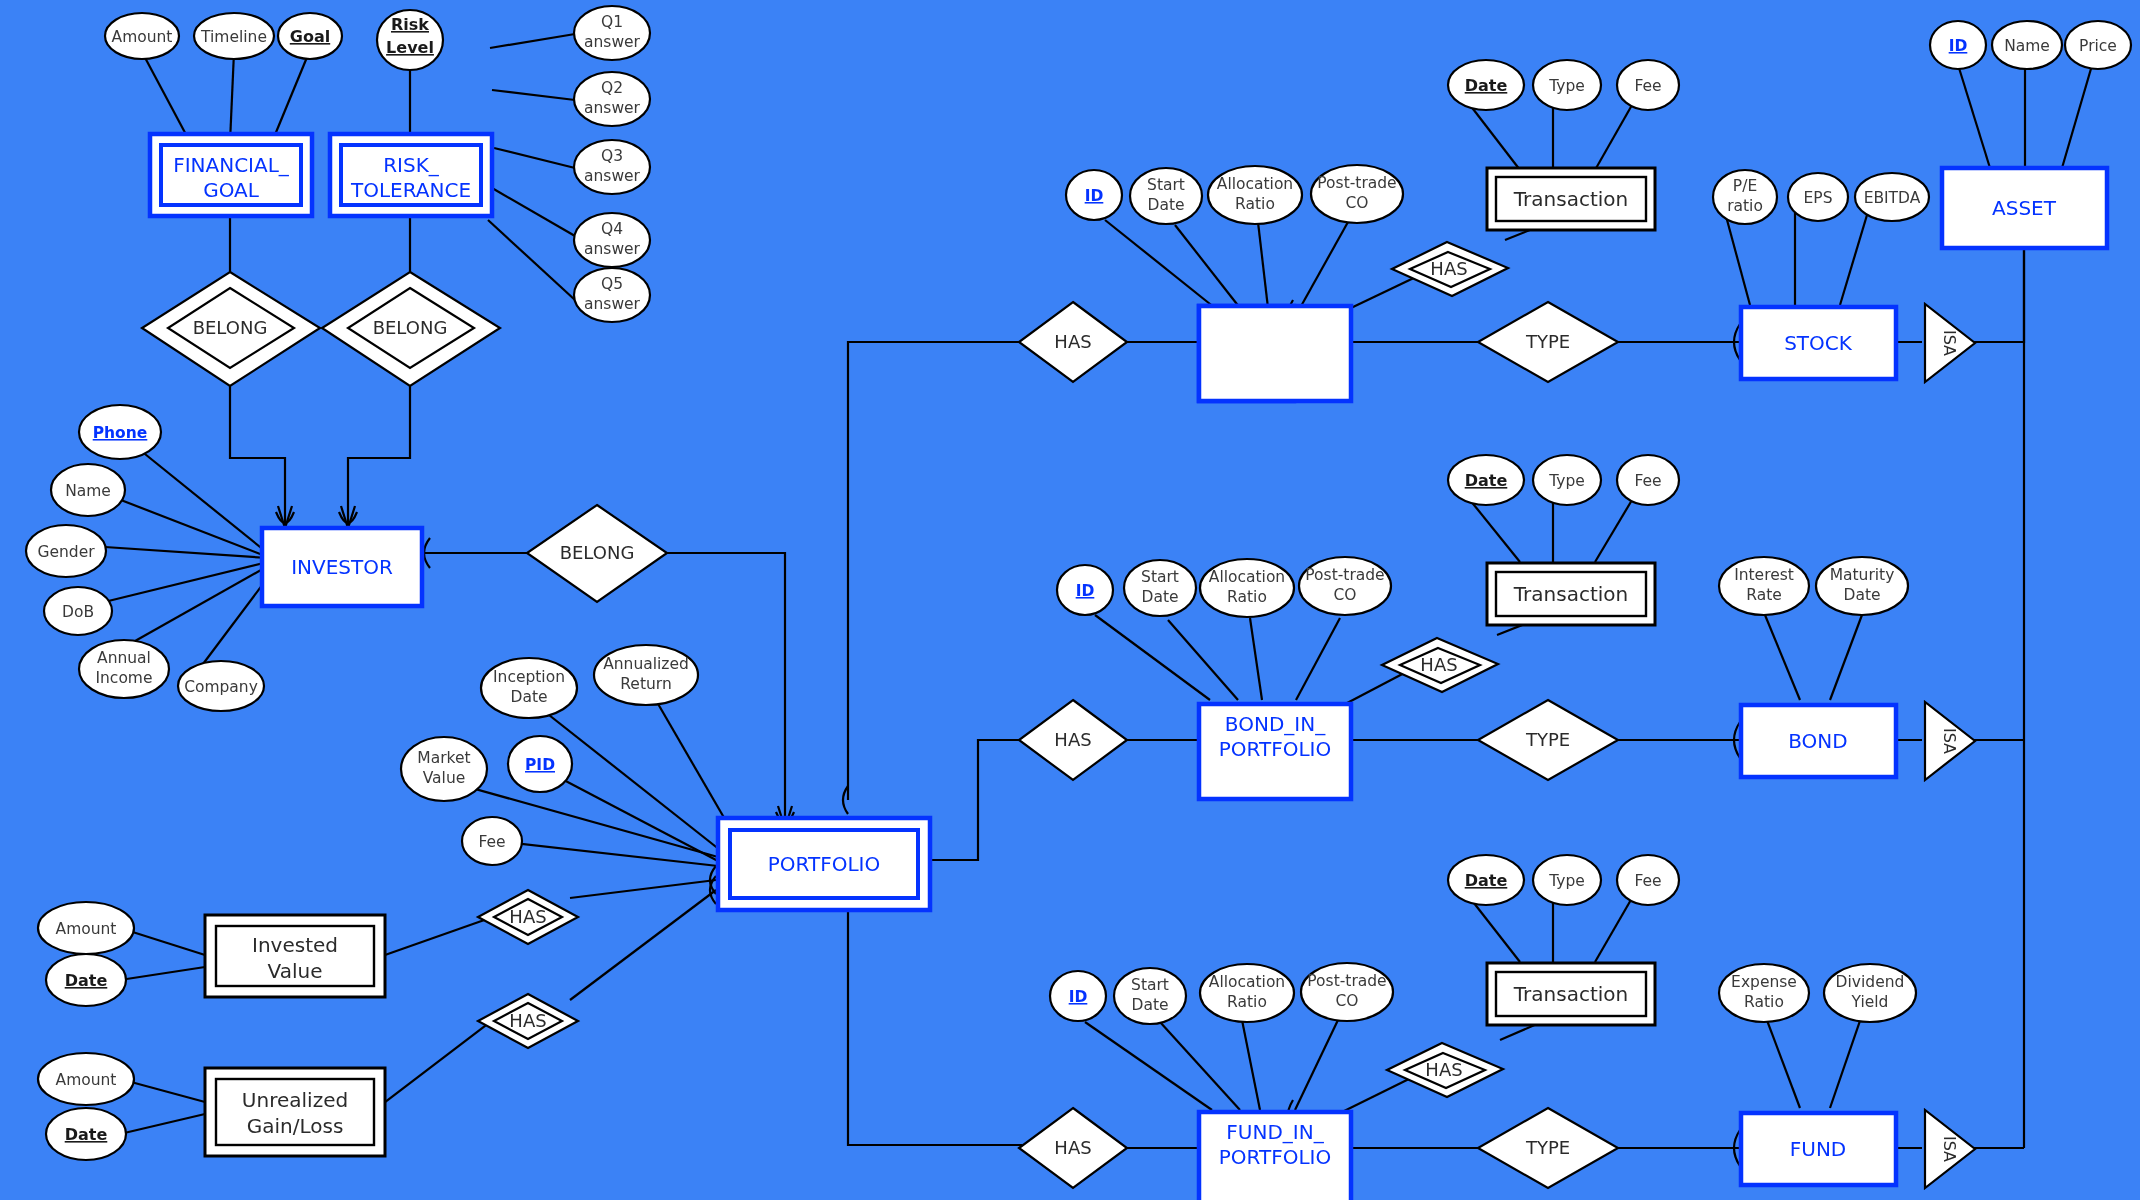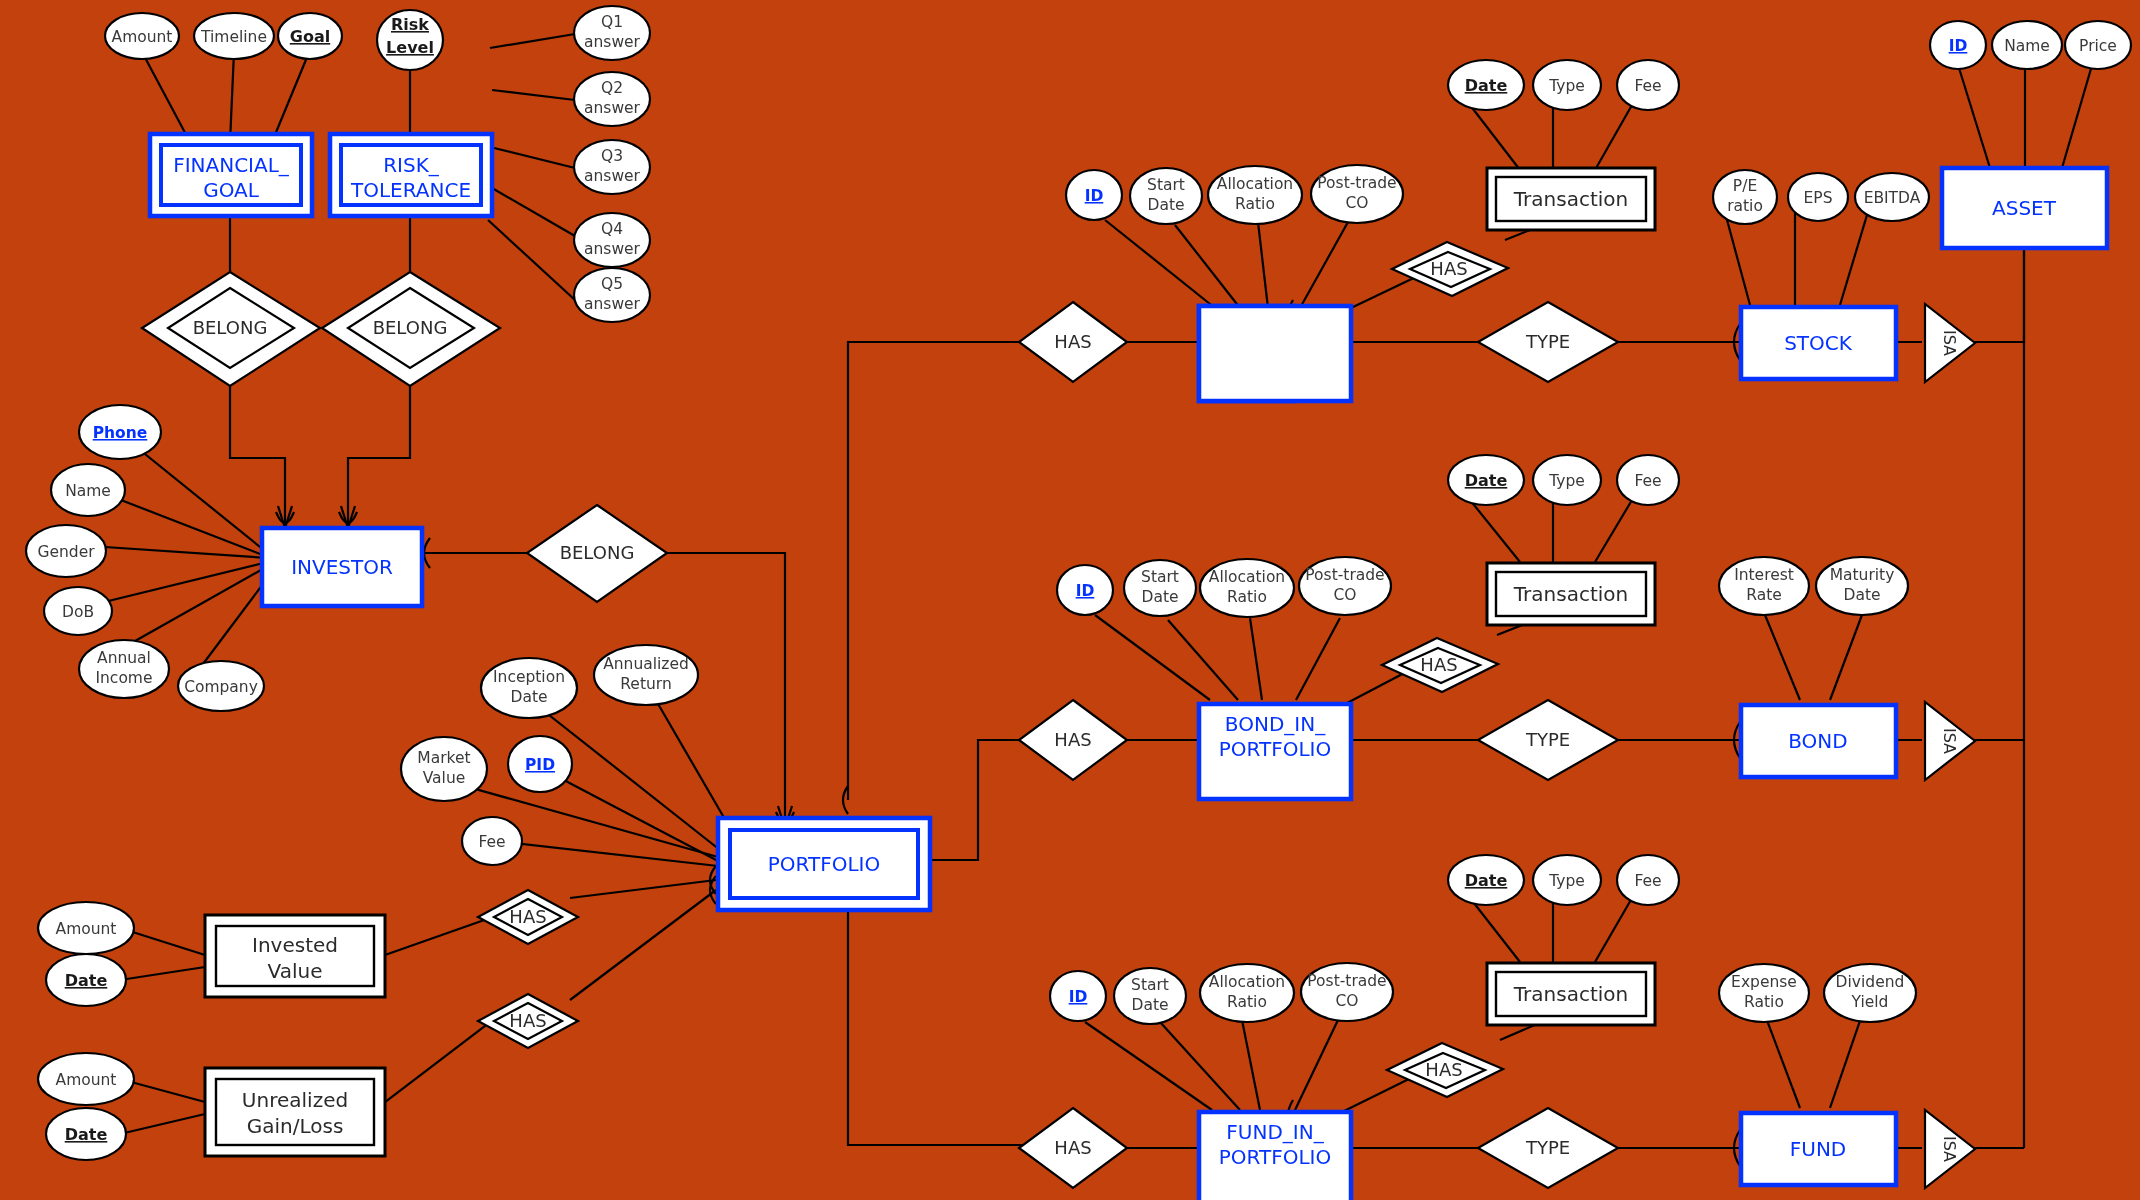--- a/index.html
+++ b/index.html
@@ -1,17 +1,17 @@
 <!DOCTYPE html>
 <html><head>
 <meta charset="utf-8">
 <style>
   html,body{margin:0;padding:0;background:#fff;}
   body{width:2140px;height:1200px;font-family:"DejaVu Sans",sans-serif;}
-  #stage{position:relative;width:2140px;height:1200px;overflow:hidden;background:#c2410c;}
+  #stage{position:relative;width:2140px;height:1200px;overflow:hidden;background:#3b82f6;}
   svg{position:absolute;left:0;top:0;width:2140px;height:1200px;}
   .ln{stroke:#000;stroke-width:2.2;fill:none;}
   .ell{fill:#fff;stroke:#000;stroke-width:2.2;}
   .dia{fill:#fff;stroke:#000;stroke-width:2.2;}
   .tri{fill:#fff;stroke:#000;stroke-width:2.2;}
   .rect-blue{fill:#fff;stroke:#0433ff;stroke-width:4.5;}
   .rect-blue-inner{fill:none;stroke:#0433ff;stroke-width:4;}
   .rect-blk{fill:#fff;stroke:#000;stroke-width:3;}
   .rect-blk-inner{fill:none;stroke:#000;stroke-width:2.4;}
   text{font-family:"DejaVu Sans",sans-serif;fill:#3a3a3a;}

